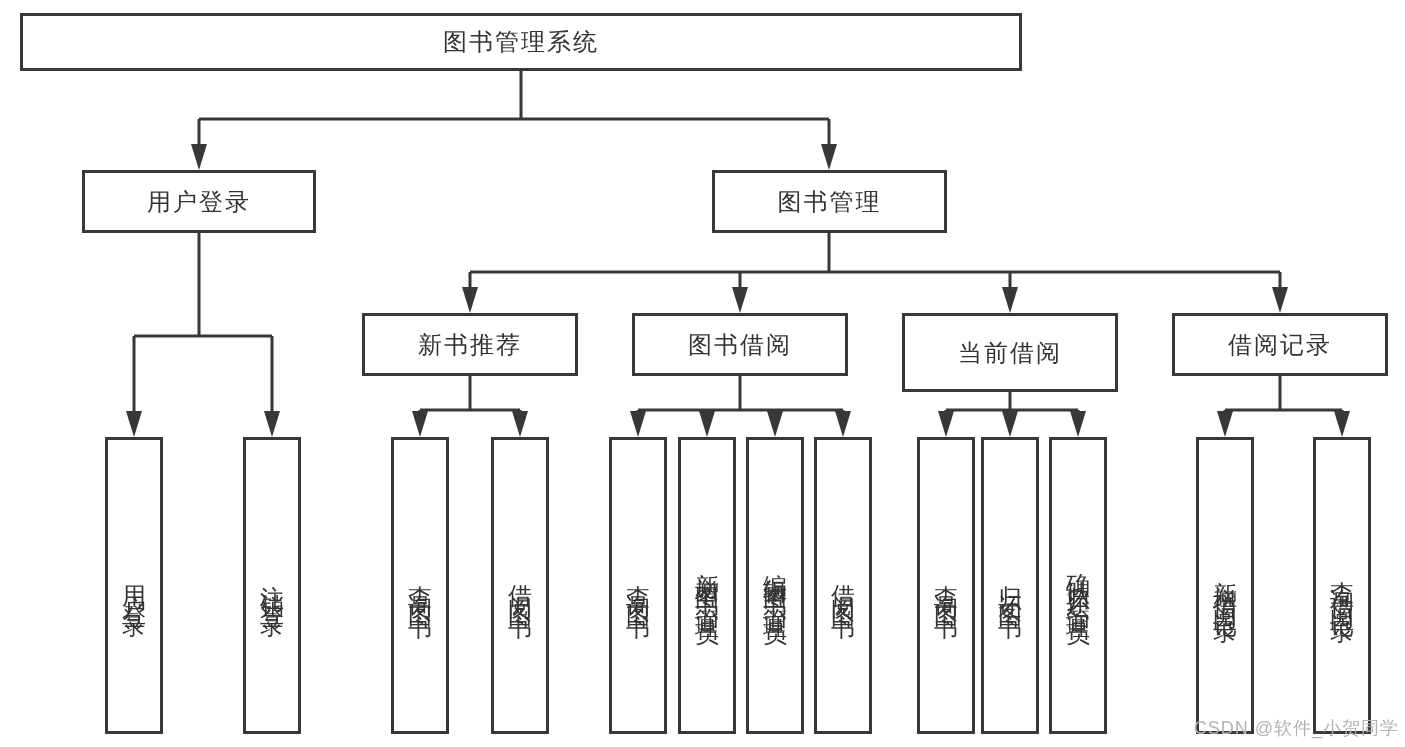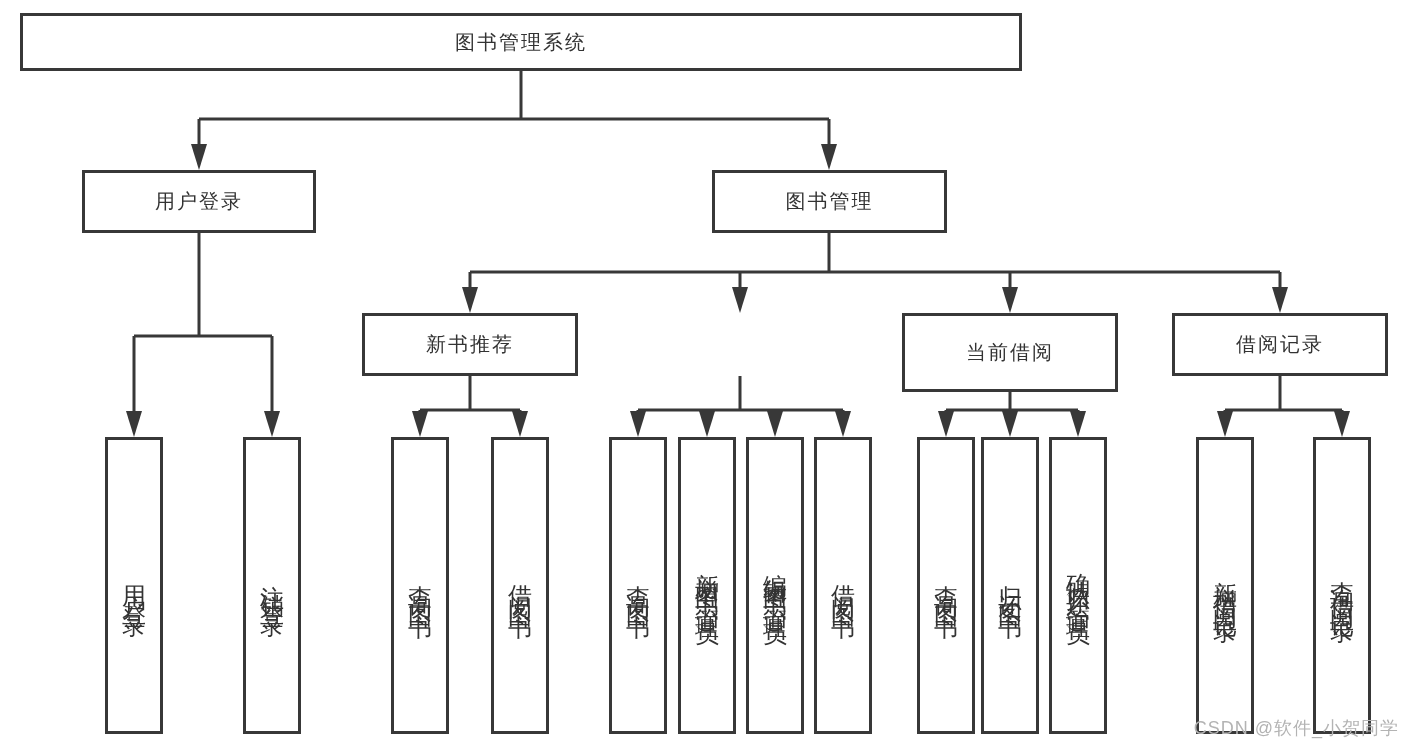--- a/index.html
+++ b/index.html
@@ -36,21 +36,21 @@
     position: absolute;
     box-sizing: border-box;
     border: 3px solid var(--line);
     background: var(--background);
     display: flex;
     align-items: center;
     justify-content: center;
     color: var(--text);
   }
   .hlabel {
-    font-size: 20px;
+    font-size: 24px;
     letter-spacing: 2px;
     white-space: nowrap;
     font-family: Liberation Mono, monospace;
   }
   .leaf {
     writing-mode: vertical-rl;
     text-orientation: mixed;
     font-size: 24px;
     line-height: 1;
   }
@@ -138,20 +138,23 @@
   <div class="box b-login">
     <span class="hlabel">用户登录</span>
   </div>
   <div class="box b-manage">
     <span class="hlabel">图书管理</span>
   </div>
 
   <div class="box b-rec">
     <span class="hlabel">新书推荐</span>
   </div>
+  <div class="box b-bor">
+    <span class="hlabel">图书借阅</span>
+  </div>
   <div class="box b-cur">
     <span class="hlabel">当前借阅</span>
   </div>
   <div class="box b-rcd">
     <span class="hlabel">借阅记录</span>
   </div>
 
   <div class="box leaf sp4 l-1">
     <span>用户登录</span>
   </div>

